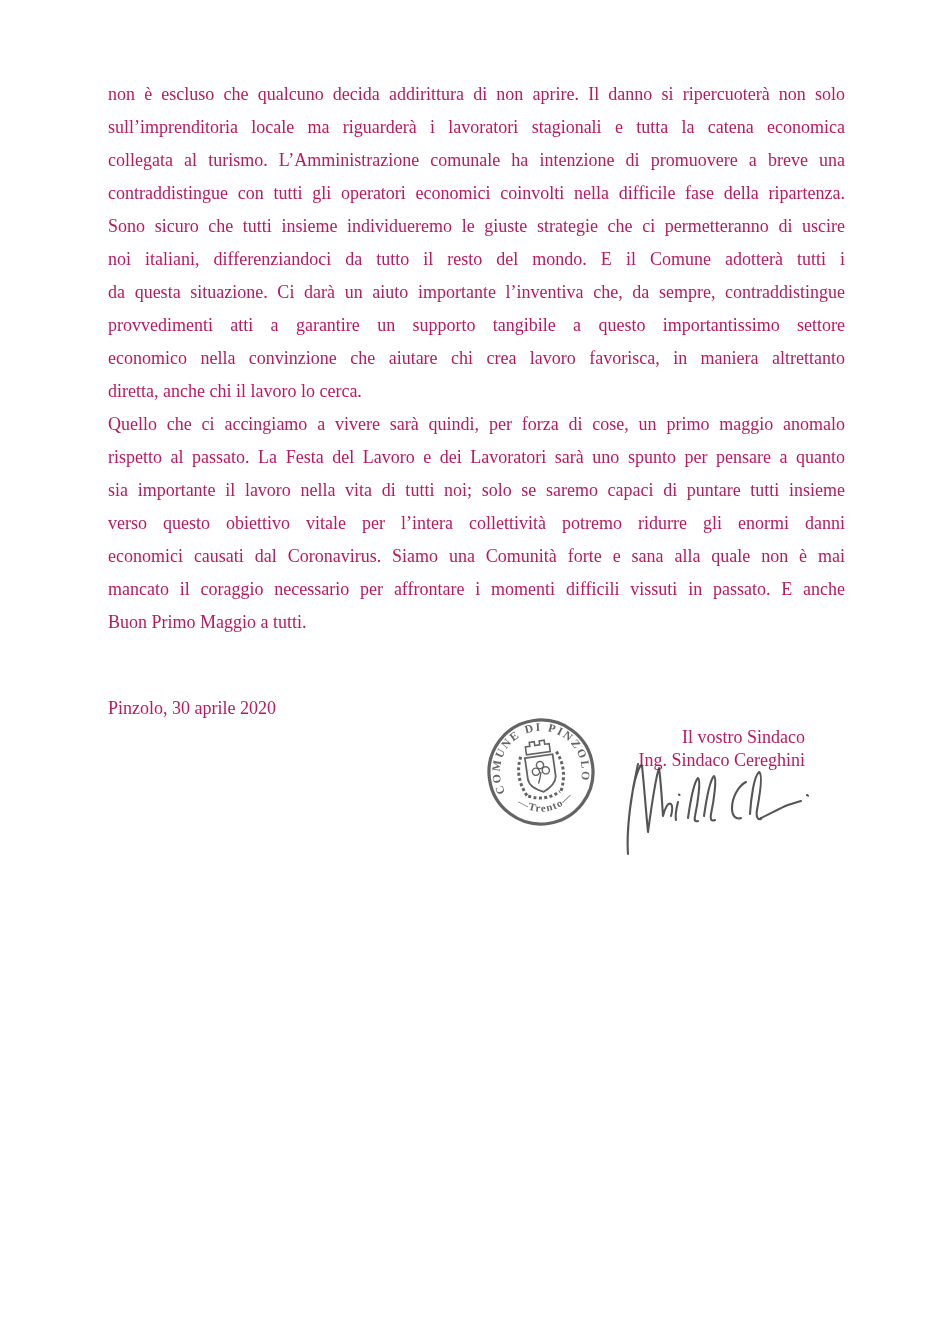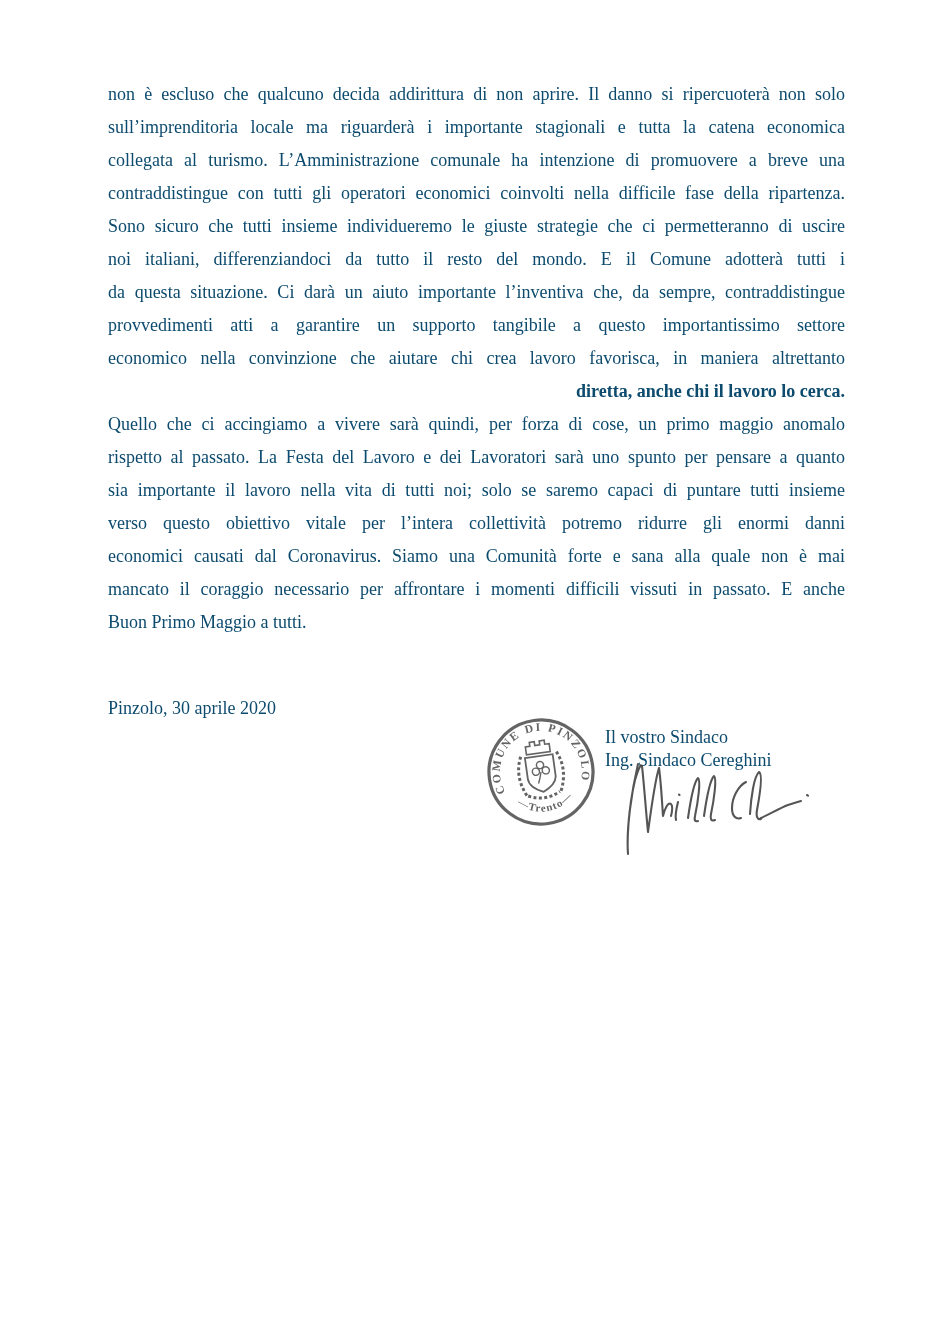--- a/index.html
+++ b/index.html
@@ -7,59 +7,58 @@
     padding: 0;
     background: #ffffff;
   }
   .page {
     position: relative;
     width: 950px;
     height: 1344px;
     background: #ffffff;
     overflow: hidden;
     font-family: "Liberation Serif", "DejaVu Serif", serif;
-    color: #0c4a6e;
+    color: #be185d;
   }
   .body-text {
     position: absolute;
     left: 108px;
     top: 78px;
     width: 737px;
     font-size: 18px;
     line-height: 33px;
   }
   .jline {
     text-align: justify;
     text-align-last: justify;
     height: 33px;
     white-space: normal;
   }
   .lline {
-    text-align: right;
+    text-align: left;
     height: 33px;
-    font-weight: bold;
   }
   .closing-line {
     text-align: left;
     height: 33px;
   }
   .dateline {
     position: absolute;
     left: 108px;
     top: 696px;
     font-size: 18px;
     line-height: 24px;
     white-space: nowrap;
   }
   .sindaco-block {
     position: absolute;
     left: 605px;
     top: 726px;
     width: 200px;
-    text-align: left;
+    text-align: right;
     font-size: 18px;
     line-height: 23px;
   }
   .stamp-wrap {
     position: absolute;
     left: 478px;
     top: 709px;
     width: 126px;
     height: 126px;
   }
@@ -76,21 +75,21 @@
   }
 </style>
 </head>
 <body>
 
 <div class="page">
 
   <div class="body-text">
     <div>
       <div class="jline">non è escluso che qualcuno decida addirittura di non aprire. Il danno si ripercuoterà non solo</div>
-      <div class="jline">sull’imprenditoria locale ma riguarderà  i importante stagionali e tutta la catena economica</div>
+      <div class="jline">sull’imprenditoria locale ma riguarderà  i lavoratori stagionali e tutta la catena economica</div>
       <div class="jline">collegata al turismo. L’Amministrazione comunale ha intenzione di promuovere a breve una</div>
       <div class="jline">contraddistingue con tutti gli operatori economici coinvolti nella difficile fase della ripartenza.</div>
       <div class="jline">Sono sicuro che tutti insieme individueremo le giuste strategie che ci permetteranno di uscire</div>
       <div class="jline">noi italiani, differenziandoci da tutto il resto del mondo. E il Comune adotterà tutti i</div>
       <div class="jline">da questa situazione. Ci darà un aiuto importante l’inventiva che, da sempre, contraddistingue</div>
       <div class="jline">provvedimenti atti a garantire un supporto tangibile a questo importantissimo settore</div>
       <div class="jline">economico nella convinzione che aiutare chi crea lavoro favorisca, in maniera altrettanto</div>
       <div class="lline">diretta, anche chi il lavoro lo cerca.</div>
     </div>
     <div>

